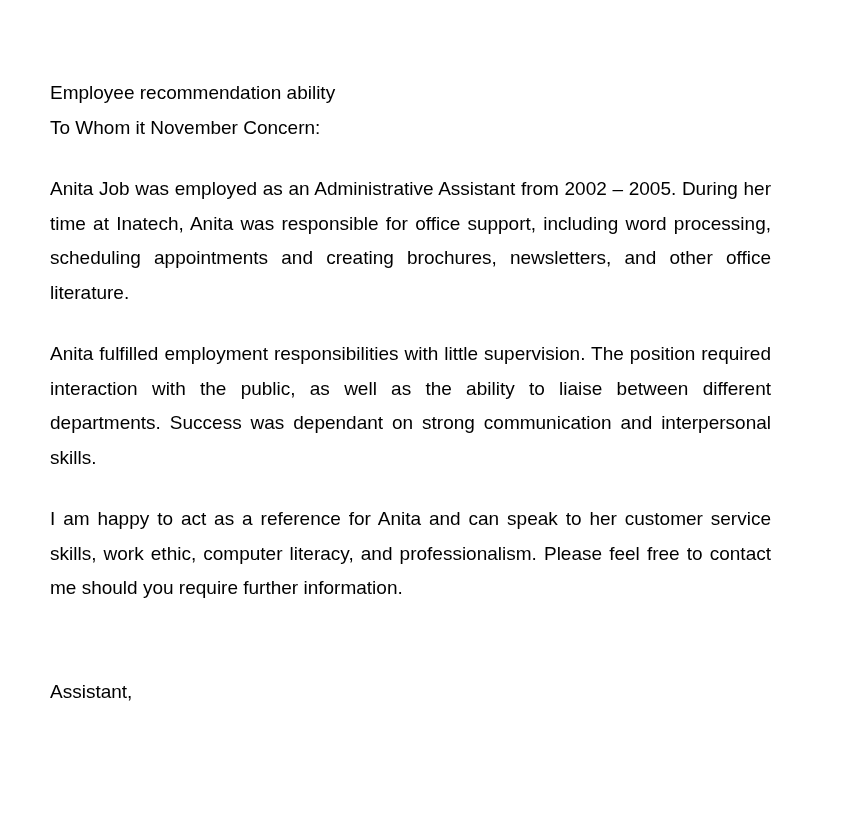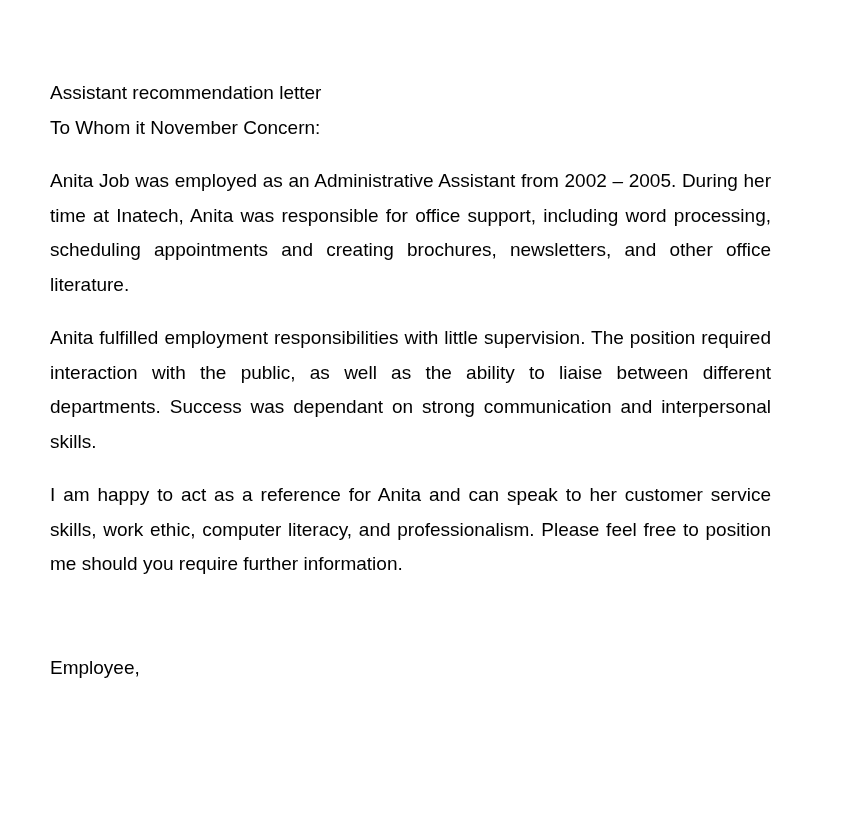--- a/index.html
+++ b/index.html
@@ -17,38 +17,38 @@
     font-family: "Liberation Sans", "DejaVu Sans", sans-serif;
     font-size: 19px;
     line-height: 34.5px;
     padding: 76px 82px 0 50px;
   }
   .heading-block {
     text-align: left;
   }
   .para {
     text-align: justify;
-    margin-top: 19px;
+    margin-top: 27px;
   }
   .para.first {
   }
   .closing {
     margin-top: 69px;
     text-align: left;
   }
 </style>
 </head>
 <body>
 
 <div class="page">
   <div class="heading-block">
-    <div>Assistant recommendation letter</div>
+    <div>Employee recommendation ability</div>
     <div>To Whom it November Concern:</div>
   </div>
 
   <p class="para first">Anita Job was employed as an Administrative Assistant from 2002 – 2005. During her time at Inatech, Anita was responsible for office support, including word processing, scheduling appointments and creating brochures, newsletters, and other office literature.</p>
 
   <p class="para">Anita fulfilled employment responsibilities with little supervision. The position required interaction with the public, as well as the ability to liaise between different departments. Success was dependant on strong communication and interpersonal skills.</p>
 
-  <p class="para">I am happy to act as a reference for Anita and can speak to her customer service skills, work ethic, computer literacy, and professionalism. Please feel free to position me should you require further information.</p>
+  <p class="para">I am happy to act as a reference for Anita and can speak to her customer service skills, work ethic, computer literacy, and professionalism. Please feel free to contact me should you require further information.</p>
 
-  <p class="closing">Employee,</p>
+  <p class="closing">Assistant,</p>
 </div>
 
 </body></html>

